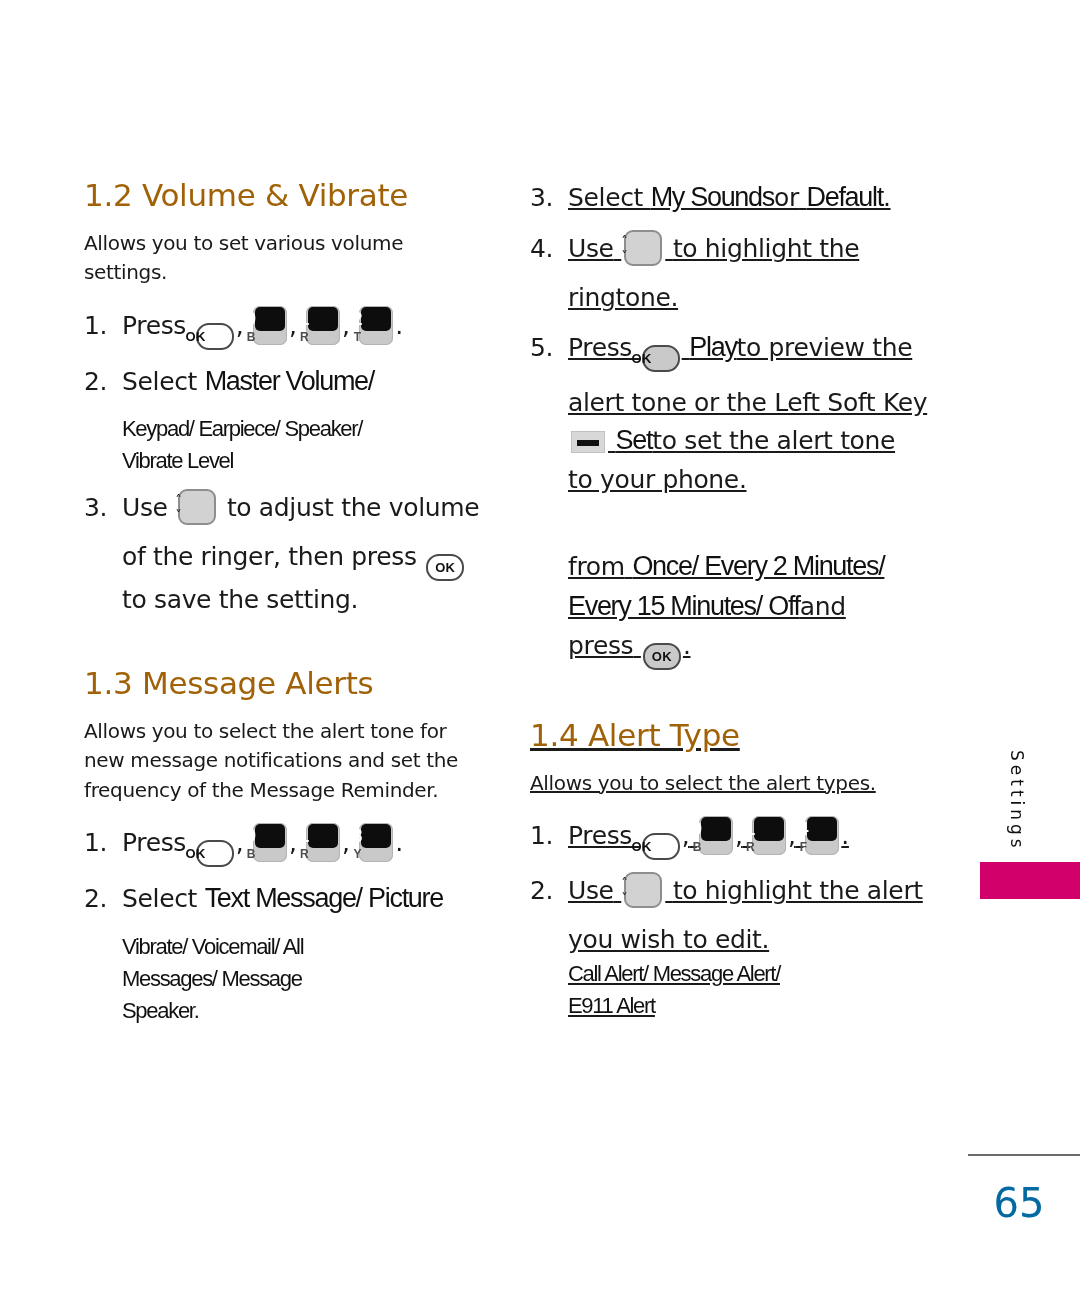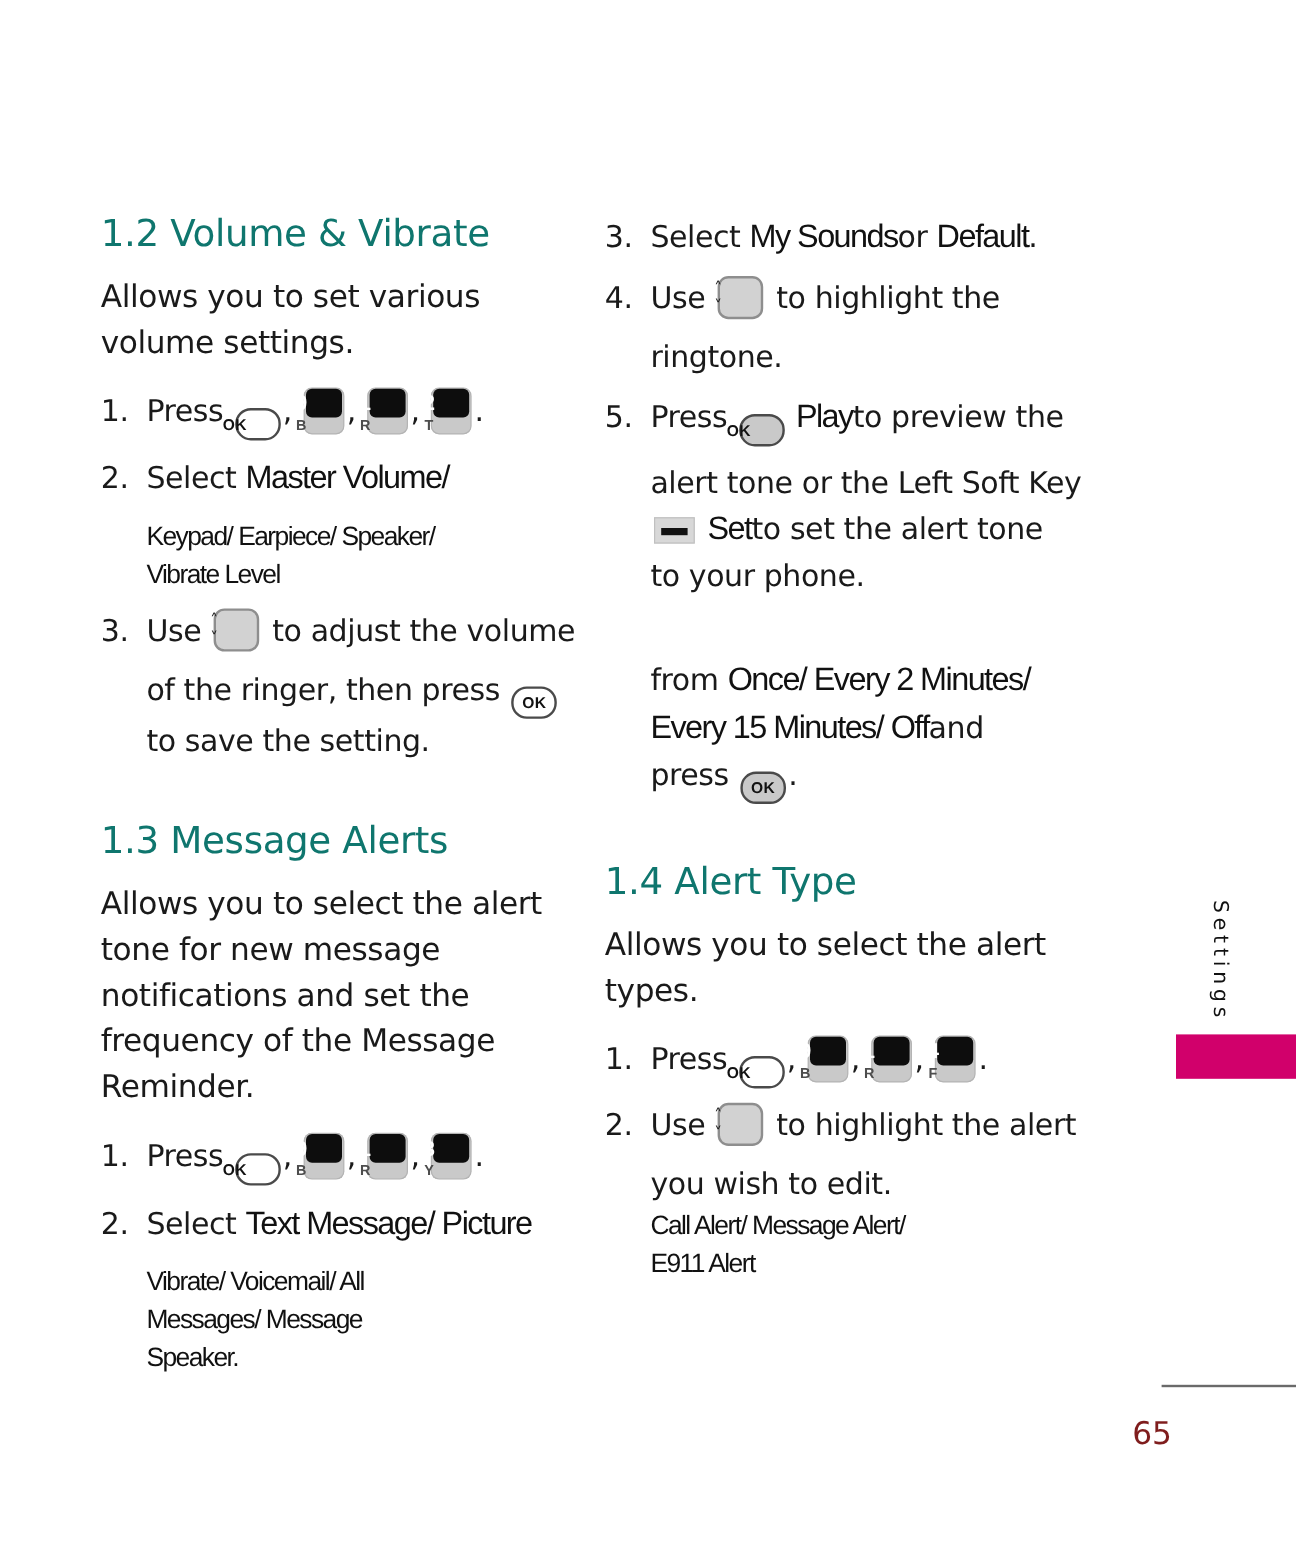--- a/index.html
+++ b/index.html
@@ -15,38 +15,38 @@
 
   
   .page { position:absolute; inset:0; }
 
   .col {
     position:absolute;
     top:178px;
     width:400px;
   }
   .col-left  { left:84px; }
-  .col-right { left:504px; width:410px; }
+  .col-right { left:530px; width:410px;text-decoration:underline; }
 
   
   .sec-title {
-    color:#0f766e;
+    color:#a16207;
     font-family:"DejaVu Sans", sans-serif;
     font-size:31px;
     font-weight:400;
     letter-spacing:-0.3px;
     margin:0 0 16px 0;
     line-height:1.12;
     white-space:nowrap;
   }
   .sec-title.t13 { margin-top:48px; }
 
   .para {
     font-family:"DejaVu Sans", sans-serif;
-    font-size:26px;
+    font-size:20px;
     line-height:1.47;
     margin:0 0 18px 0;
     letter-spacing:-0.35px;
   }
 
   
   .step {
     font-family:"DejaVu Sans", sans-serif;
     font-size:25px;
     line-height:1.48;
@@ -196,26 +196,26 @@
 
   
   .footer-rule {
     position:absolute;
     left:968px; top:1154px;
     width:112px; height:2px;
     background:#6a6a6a;
   }
   .page-num {
     position:absolute;
-    left:925px; top:1180px;
+    left:984px; top:1180px;
     width:70px;
     text-align:center;
     font-family:"DejaVu Sans", sans-serif;
-    font-size:26px;
-    color:#7f1d1d;
+    font-size:40px;
+    color:#0369a1;
   }
 </style>
 </head>
 <body>
 
 <div class="page">
 
   <div class="col col-left">
 
     <h2 class="sec-title">1.2 Volume &amp; Vibrate</h2>

